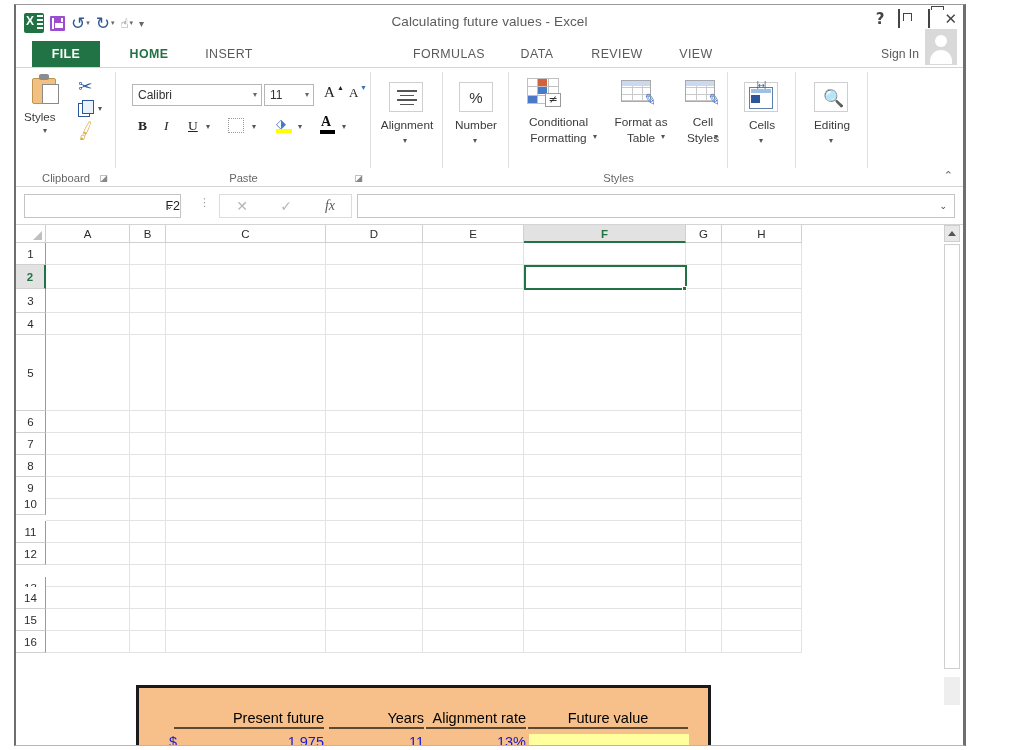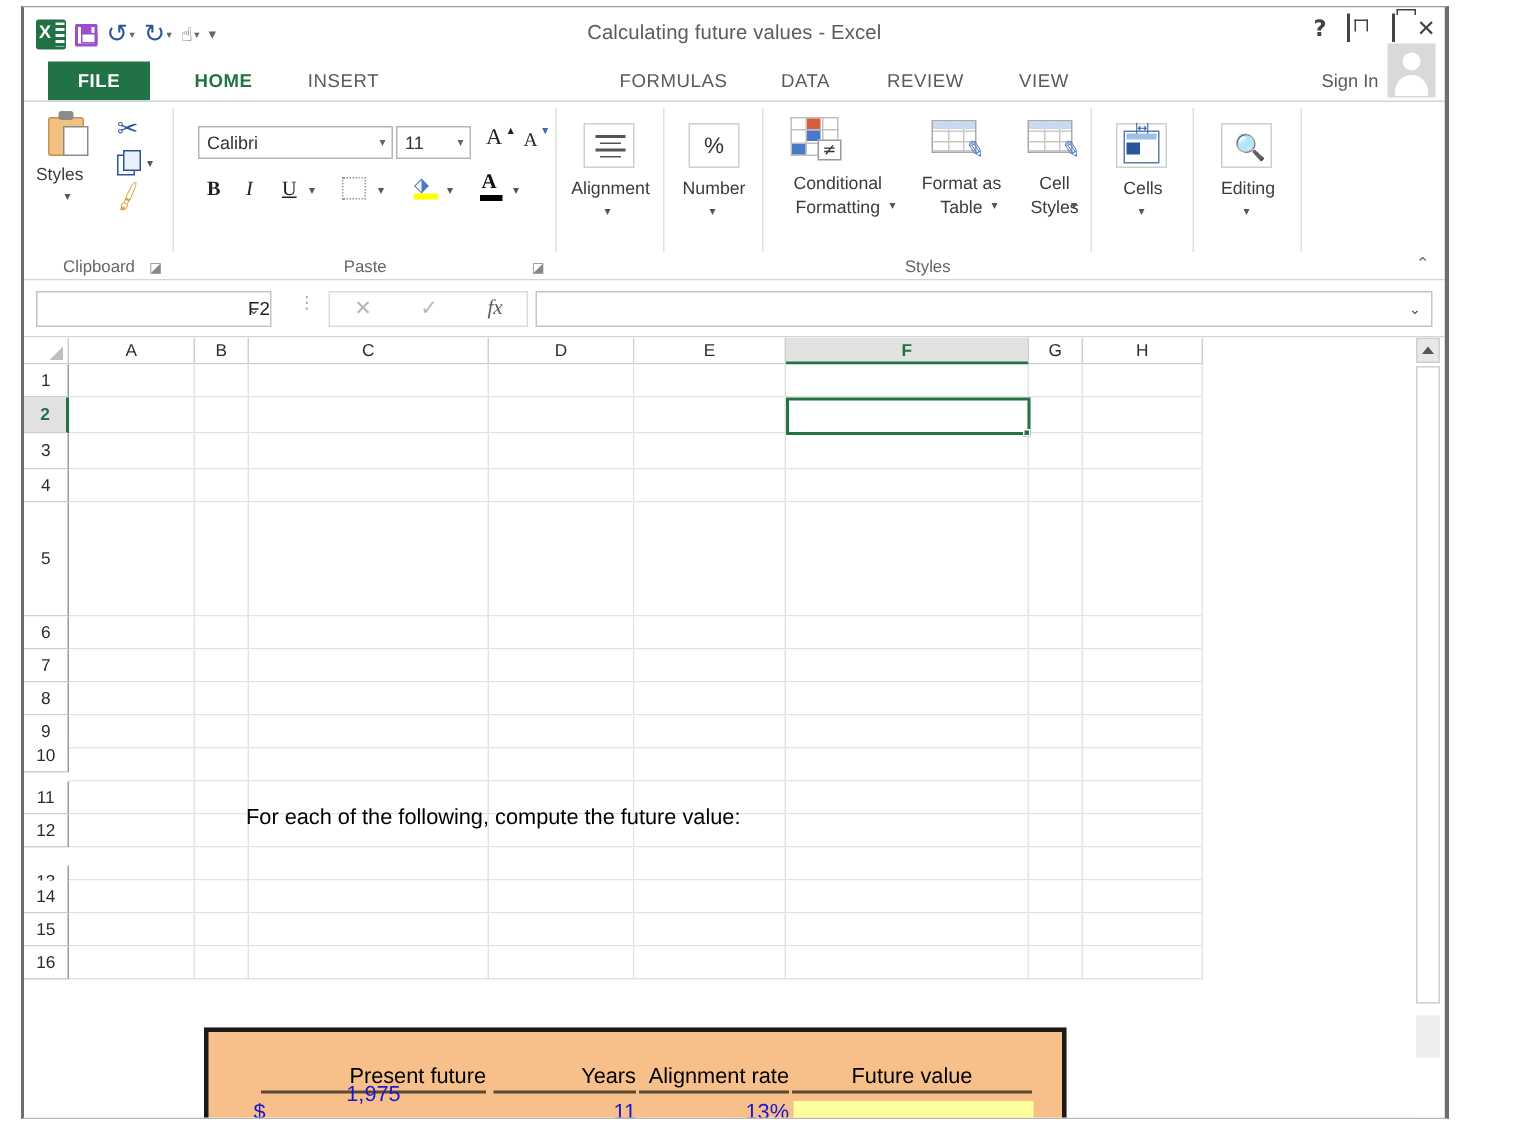--- a/index.html
+++ b/index.html
@@ -625,32 +625,31 @@
         <div class="gridcell" style="left: 310px; top: 406px; width: 97px; height: 22px;"></div>
         <div class="gridcell" style="left: 407px; top: 406px; width: 101px; height: 22px;"></div>
         <div class="gridcell" style="left: 508px; top: 406px; width: 162px; height: 22px;"></div>
         <div class="gridcell" style="left: 670px; top: 406px; width: 36px; height: 22px;"></div>
         <div class="gridcell" style="left: 706px; top: 406px; width: 80px; height: 22px;"></div>
       </div>
 
     <div id="selection-box" style="left:508px;top:40px;width:163px;height:25px;"></div>
     <div id="selection-handle" style="left:666px;top:61px;"></div>
 
-    <div class="celltext" id="instruction-text">For each of the following, compute the future value:</div>
 
     <div id="analysis-box">
       <div id="future-fill"></div>
 
       <div class="th" style="left:35px;top:22px;width:150px;">Present future</div>
       <div class="th" style="left:190px;top:22px;width:95px;">Years</div>
       <div class="th" style="left:287px;top:22px;width:100px;">Alignment rate</div>
       <div class="th" style="left:389px;top:22px;width:160px;text-align:center;">Future value</div>
 
       <div class="tdsym" style="left:30px;top:46px;">$</div>
-      <div class="tdnum" style="left:35px;top:34px;width:150px;text-align:center;">1,975</div>
+      <div class="tdnum" style="left:35px;top:46px;width:150px;">1,975</div>
       <div class="tdnum" style="left:190px;top:46px;width:95px;">11</div>
       <div class="tdnum" style="left:287px;top:46px;width:100px;">13%</div>
 
     </div>
 
     <div id="vscroll">
       <div id="vs-up"></div>
       <div id="vs-thumb"></div>
       <div id="vs-down"></div>
     </div>

